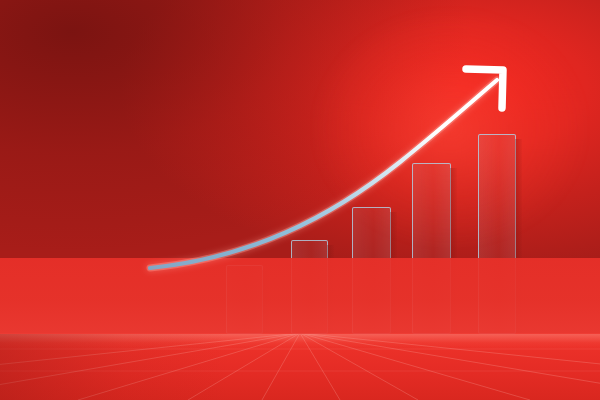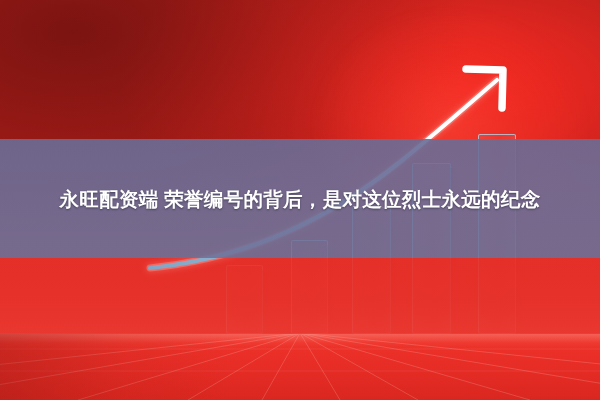--- a/index.html
+++ b/index.html
@@ -188,17 +188,14 @@
       </defs>
 
       <path d="M 150,268 C 250,258 330,218 400,162 C 440,130 470,103 497,80" fill="none" stroke="rgba(255,170,160,0.35)" stroke-width="7" stroke-linecap="round" filter="url(#arrowGlow)"></path>
 
       <path d="M 150,268 C 250,258 330,218 400,162 C 440,130 470,103 497,80" fill="none" stroke="url(#arrowGrad)" stroke-width="4.2" stroke-linecap="round"></path>
 
       <path d="M 466,69 L 503,70 L 502,108" fill="none" stroke="#ffffff" stroke-width="7.5" stroke-linecap="round" stroke-linejoin="round"></path>
     </svg>
   </div>
 
-  <div class="caption-band">
-    <div class="caption-text">永旺配资端 荣誉编号的背后，是对这位烈士永远的纪念</div>
-  </div>
 
 </div>
 
 </body></html>

